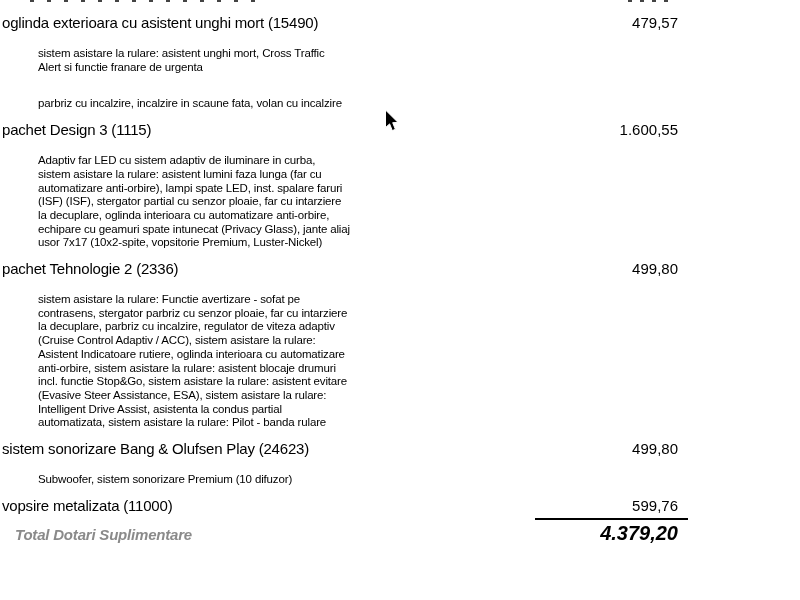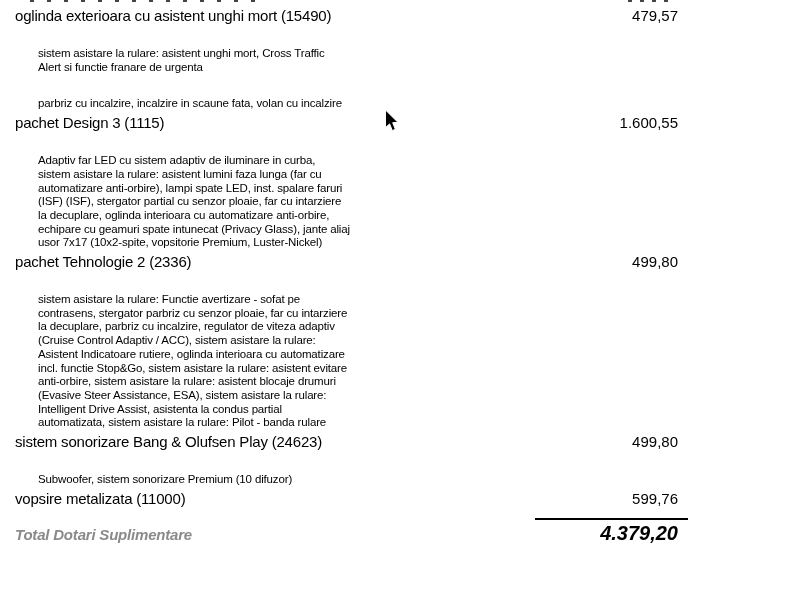--- a/index.html
+++ b/index.html
@@ -43,25 +43,26 @@
   .item { display: flex; flex-direction: column; }
   .item-row {
     display: flex;
     align-items: baseline;
     margin-top: 3px;
     height: 17px;
     line-height: 17px;
     padding-right: 10px;
   }
   .item-title {
-    padding-left: 15px;
+    padding-left: 2px;
     font-size: 15px;
     color: #000000;
     letter-spacing: -0.2px;
     white-space: nowrap;
+    margin-top: 7px;
   }
   .item-price {
     margin-left: auto;
     font-size: 15px;
     color: #000000;
     white-space: nowrap;
   }
   .item-desc {
     margin-top: 23px;
     padding-left: 38px;
@@ -161,22 +162,22 @@
     <div class="item-row">
       <span class="item-title">pachet Tehnologie 2 (2336)</span>
       <span class="item-price">499,80</span>
     </div>
     <div class="item-desc">
           <div class="desc-line">sistem asistare la rulare: Functie avertizare - sofat pe</div>
           <div class="desc-line">contrasens, stergator parbriz cu senzor ploaie, far cu intarziere</div>
           <div class="desc-line">la decuplare, parbriz cu incalzire, regulator de viteza adaptiv</div>
           <div class="desc-line">(Cruise Control Adaptiv / ACC), sistem asistare la rulare:</div>
           <div class="desc-line">Asistent Indicatoare rutiere, oglinda interioara cu automatizare</div>
+          <div class="desc-line">anti-orbire, sistem asistare la rulare: asistent blocaje drumuri</div>
           <div class="desc-line">incl. functie Stop&amp;Go, sistem asistare la rulare: asistent evitare</div>
-          <div class="desc-line">anti-orbire, sistem asistare la rulare: asistent blocaje drumuri</div>
           <div class="desc-line">(Evasive Steer Assistance, ESA), sistem asistare la rulare:</div>
           <div class="desc-line">Intelligent Drive Assist, asistenta la condus partial</div>
           <div class="desc-line">automatizata, sistem asistare la rulare: Pilot - banda rulare</div>
         </div>
   </div>
 
   <div class="item">
     <div class="item-row">
       <span class="item-title">sistem sonorizare Bang &amp; Olufsen Play (24623)</span>
       <span class="item-price">499,80</span>

